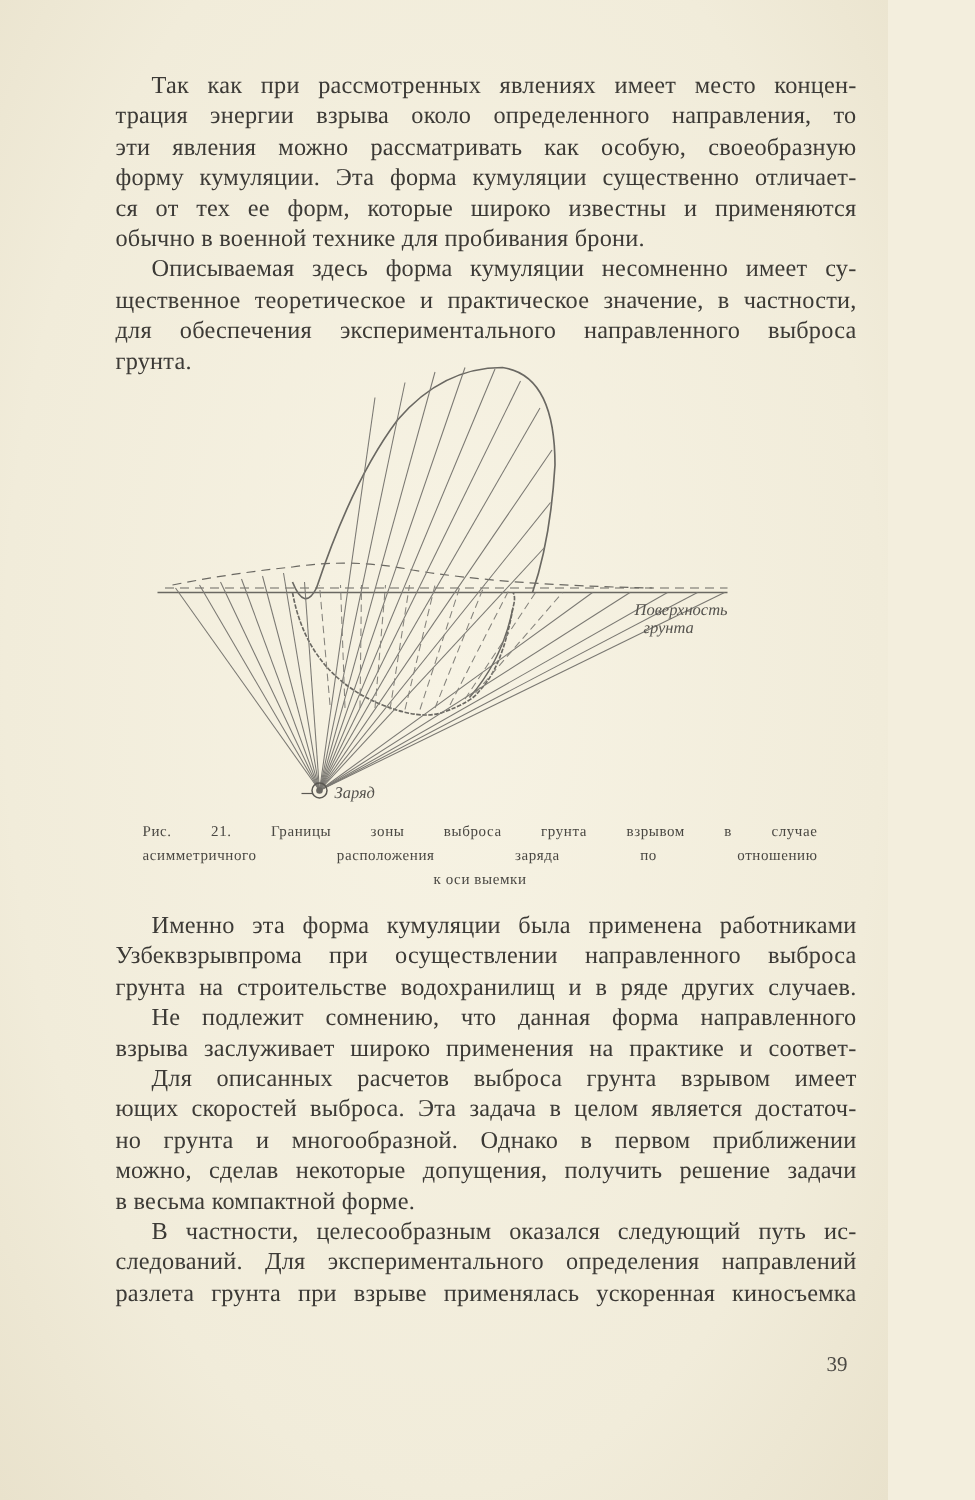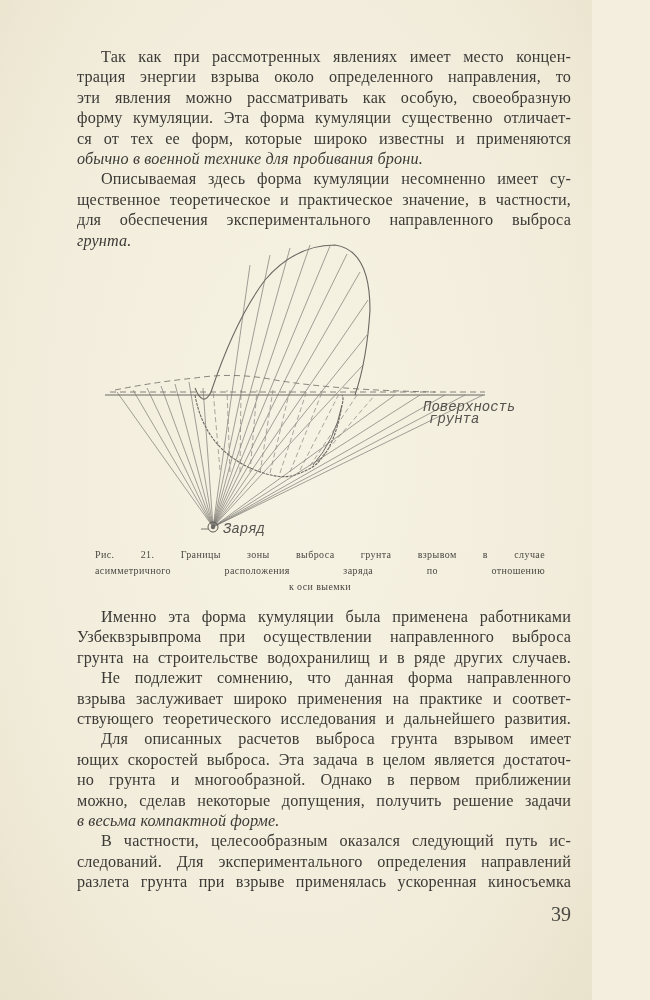--- a/index.html
+++ b/index.html
@@ -30,59 +30,58 @@
       text-align: justify;
       letter-spacing: 0.15px;
     }
     .line {
       display: block;
       white-space: nowrap;
       text-align-last: justify;
     }
     .line.last {
       text-align-last: left;
-      font-style: italic;
     }
     .line.indent {
       padding-left: 24px;
     }
     #block1 { top: 47px; }
     #block2 { top: 607px; }
     .figure {
       position: absolute;
       left: 95px;
       top: 240px;
       width: 430px;
       height: 300px;
     }
     .fig-label {
       position: absolute;
-      font-family: Liberation Mono, monospace;
+      font-family: Liberation Serif, serif;
       font-style: italic;
-      font-size: 14px;
+      font-size: 11px;
       color: #55534e;
       line-height: 12px;
     }
     .caption {
       position: absolute;
       left: 95px;
       top: 547px;
       width: 450px;
       font-size: 10px;
       line-height: 16px;
       color: #4a4843;
       letter-spacing: 0.4px;
     }
     .caption .line { text-align-last: justify; }
     .caption .center { text-align: left; text-align-last: center; }
     .page-number {
       position: absolute;
       left: 551px;
       top: 903px;
-      font-size: 20px;
+      font-size: 14px;
       color: #4a4843;
     }
   </style>
 </head>
 <body>
 
 <div class="page">
 
   <div class="text-block" id="block1">
     <span class="line indent">Так как при рассмотренных явлениях имеет место концен-</span>
@@ -169,21 +168,20 @@
     <span class="line">асимметричного расположения заряда по отношению</span>
     <span class="line center">к оси выемки</span>
   </div>
 
   <div class="text-block" id="block2">
     <span class="line indent">Именно эта форма кумуляции была применена работниками</span>
     <span class="line">Узбеквзрывпрома при осуществлении направленного выброса</span>
     <span class="line">грунта на строительстве водохранилищ и в ряде других случаев.</span>
     <span class="line indent">Не подлежит сомнению, что данная форма направленного</span>
     <span class="line">взрыва заслуживает широко применения на практике и соответ-</span>
-    <span class="line">ствующего теоретического исследования и дальнейшего развития.</span>
     <span class="line indent">Для описанных расчетов выброса грунта взрывом имеет</span>
     <span class="line">ющих скоростей выброса. Эта задача в целом является достаточ-</span>
     <span class="line">но грунта и многообразной. Однако в первом приближении</span>
     <span class="line">можно, сделав некоторые допущения, получить решение задачи</span>
     <span class="line last">в весьма компактной форме.</span>
     <span class="line indent">В частности, целесообразным оказался следующий путь ис-</span>
     <span class="line">следований. Для экспериментального определения направлений</span>
     <span class="line">разлета грунта при взрыве применялась ускоренная киносъемка</span>
   </div>
 

